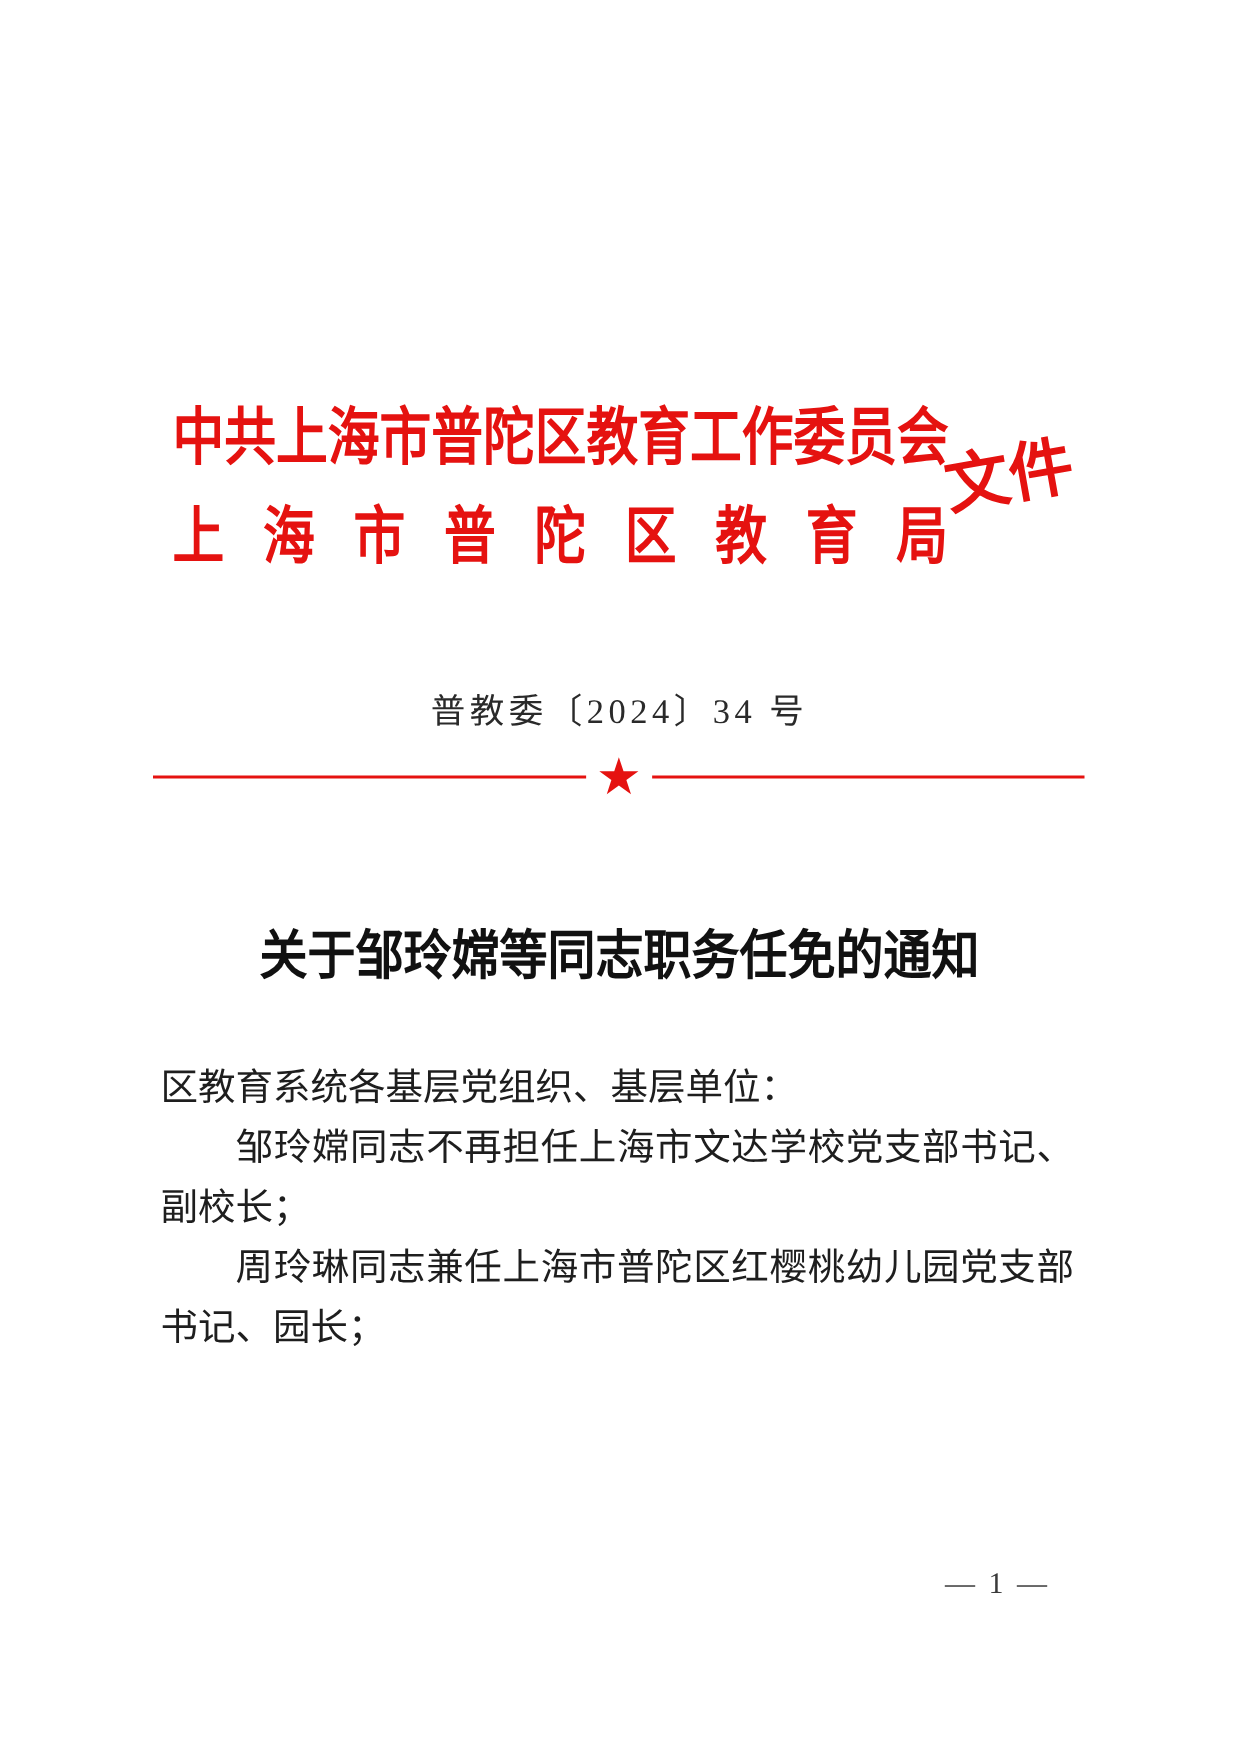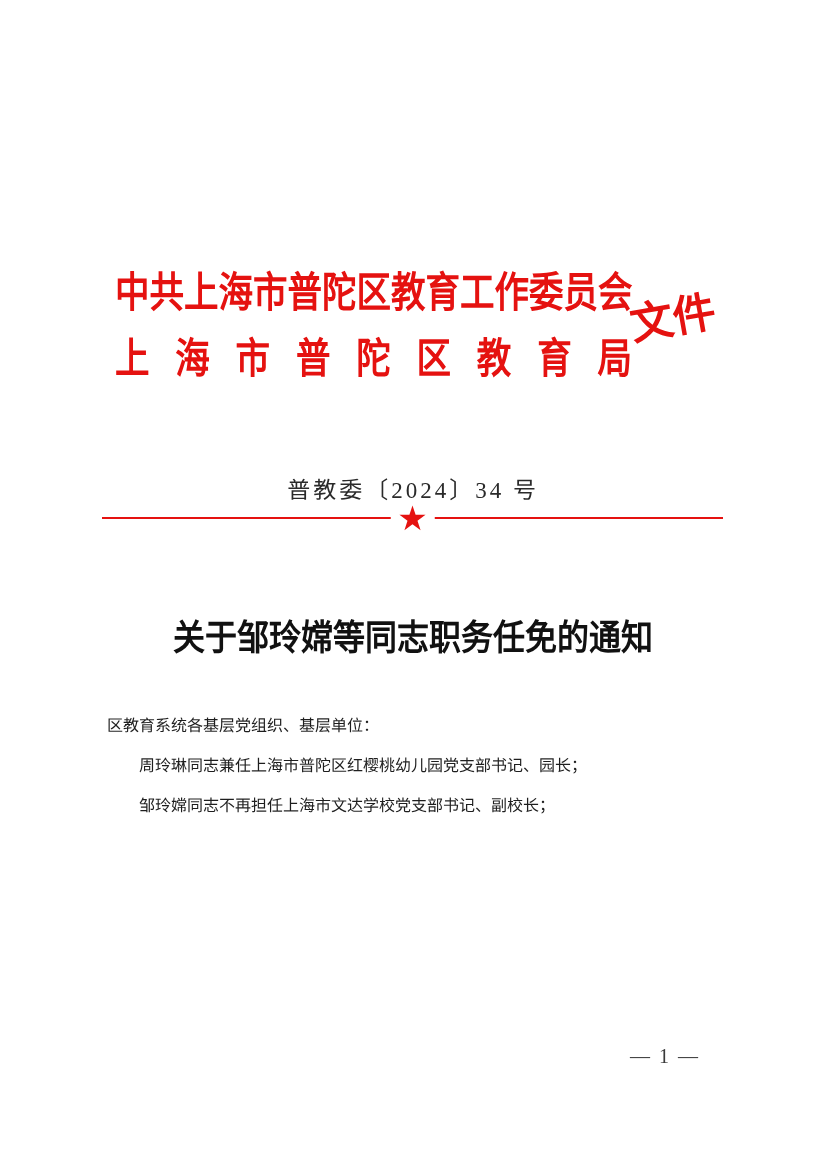--- a/index.html
+++ b/index.html
@@ -53,21 +53,21 @@
     line-height: 1;
     white-space: nowrap;
     transform: rotate(-10deg);
     transform-origin: center center;
   }
 
   
   .doc-number {
     position: absolute;
     left: 0;
-    top: 477px;
+    top: 461px;
     width: 100%;
     text-align: center;
     font-size: 23px;
     letter-spacing: 3px;
     color: #2a2a2a;
     line-height: 1.2;
   }
 
   
   .divider {
@@ -106,21 +106,21 @@
     transform: scaleY(1.12);
     transform-origin: center top;
   }
 
   
   .doc-body {
     position: absolute;
     left: 107px;
     top: 706px;
     width: 609px;
-    font-size: 16px;
+    font-size: 25px;
     line-height: 40px;
     color: #1e1e1e;
     text-align: justify;
     line-break: strict;
   }
   .doc-body p { margin: 0; }
   .doc-body p.indent { text-indent: 2em; }
 
   
   .page-number {
@@ -147,19 +147,19 @@
   <div class="doc-number">普教委〔2024〕34 号</div>
 
   <div class="divider">
     <span class="star">★</span>
   </div>
 
   <h1 class="doc-title">关于邹玲嫦等同志职务任免的通知</h1>
 
   <div class="doc-body">
     <p>区教育系统各基层党组织、基层单位：</p>
+    <p class="indent">邹玲嫦同志不再担任上海市文达学校党支部书记、副校长；</p>
     <p class="indent">周玲琳同志兼任上海市普陀区红樱桃幼儿园党支部书记、园长；</p>
-    <p class="indent">邹玲嫦同志不再担任上海市文达学校党支部书记、副校长；</p>
   </div>
 
   <div class="page-number">— 1 —</div>
 
 </div>
 
 </body></html>

